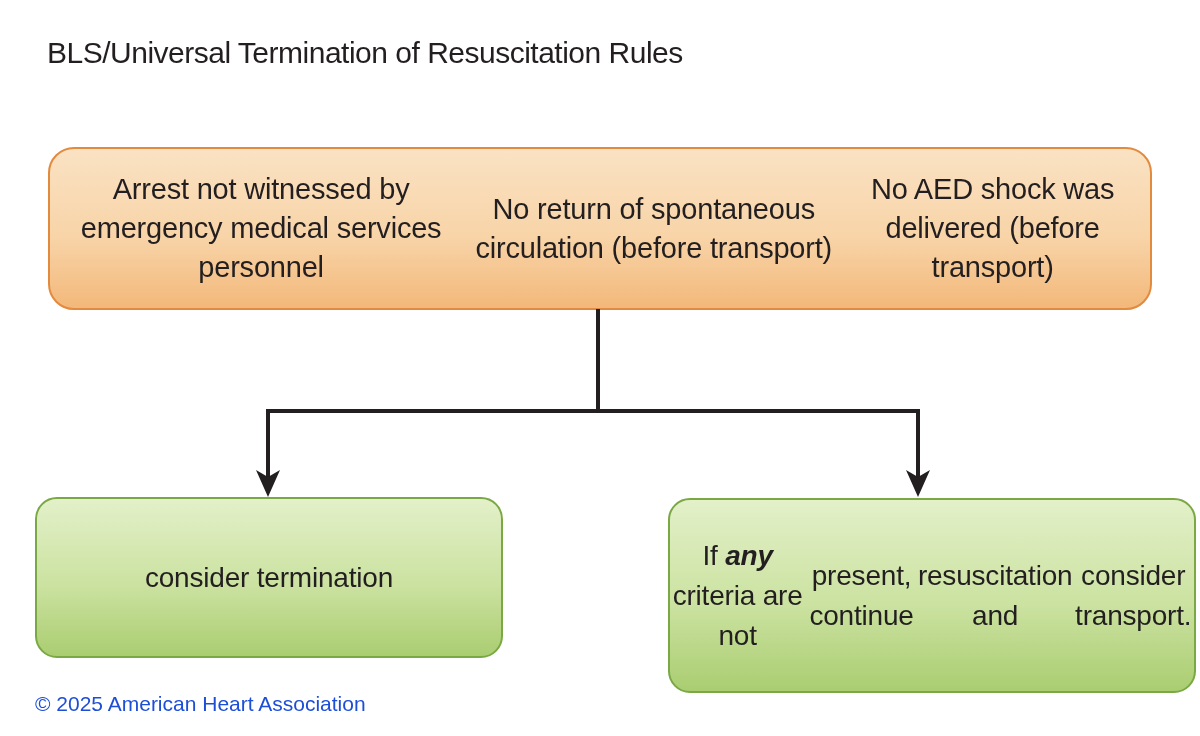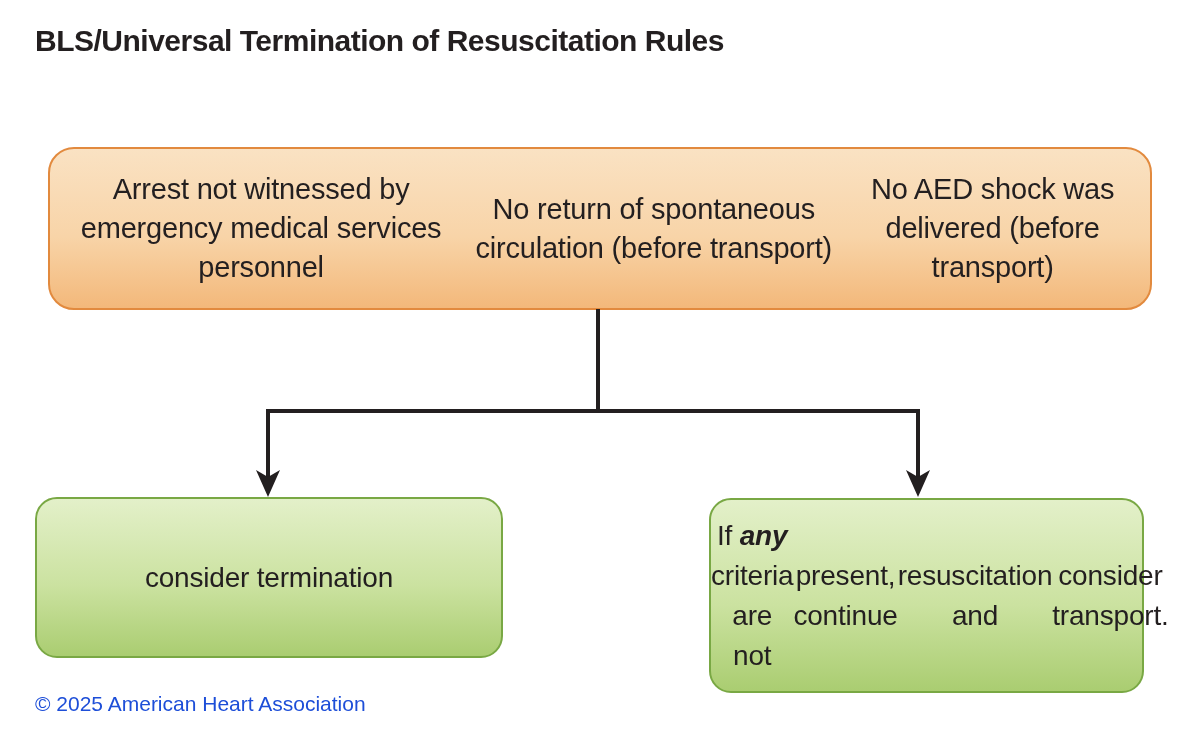--- a/index.html
+++ b/index.html
@@ -13,23 +13,23 @@
     width: 1200px;
     height: 736px;
     background: #ffffff;
     overflow: hidden;
     color: #231F20;
   }
   .page-title {
     position: absolute;
     left: 35px;
     top: 24px;
-    margin: 0;
+    margin: 12px;
     font-size: 30px;
-    font-weight: bold;
+    font-weight: normal;
     letter-spacing: -0.5px;
     color: #231F20;
   }
   .box {
     position: absolute;
     box-sizing: border-box;
     display: flex;
     flex-direction: row;
     justify-content: center;
     align-items: center;
@@ -55,25 +55,24 @@
     line-height: 40px;
     letter-spacing: -0.2px;
   }
   .outcome-box.left {
     left: 35px;
     top: 497px;
     width: 468px;
     height: 161px;
   }
   .outcome-box.right {
-    left: 709px;
+    left: 668px;
     top: 498px;
-    width: 435px;
+    width: 528px;
     height: 195px;
-    justify-content: space-between;
   }
   .kw {
     font-weight: bold;
     font-style: italic;
   }
   .connectors {
     position: absolute;
     left: 0;
     top: 0;
     width: 1200px;

